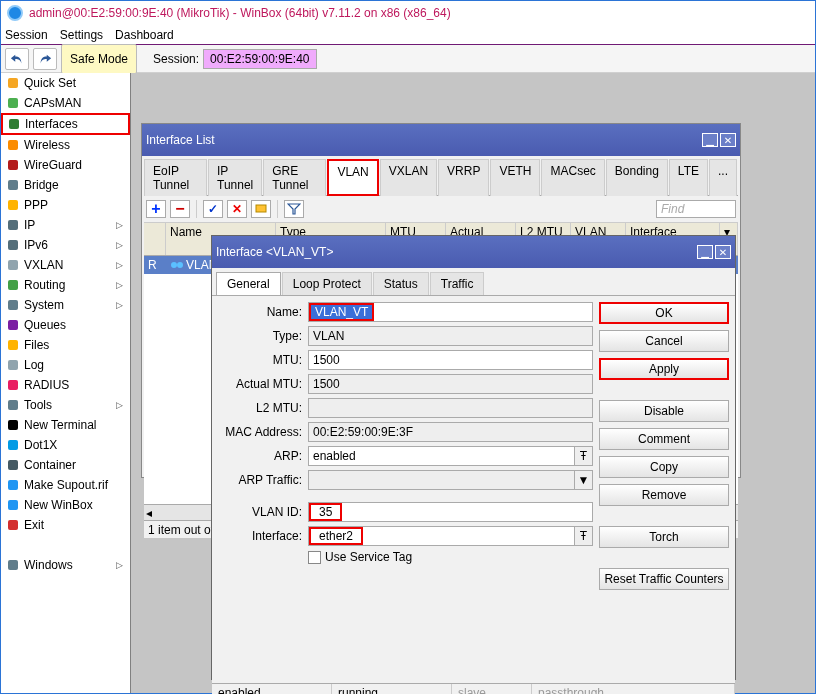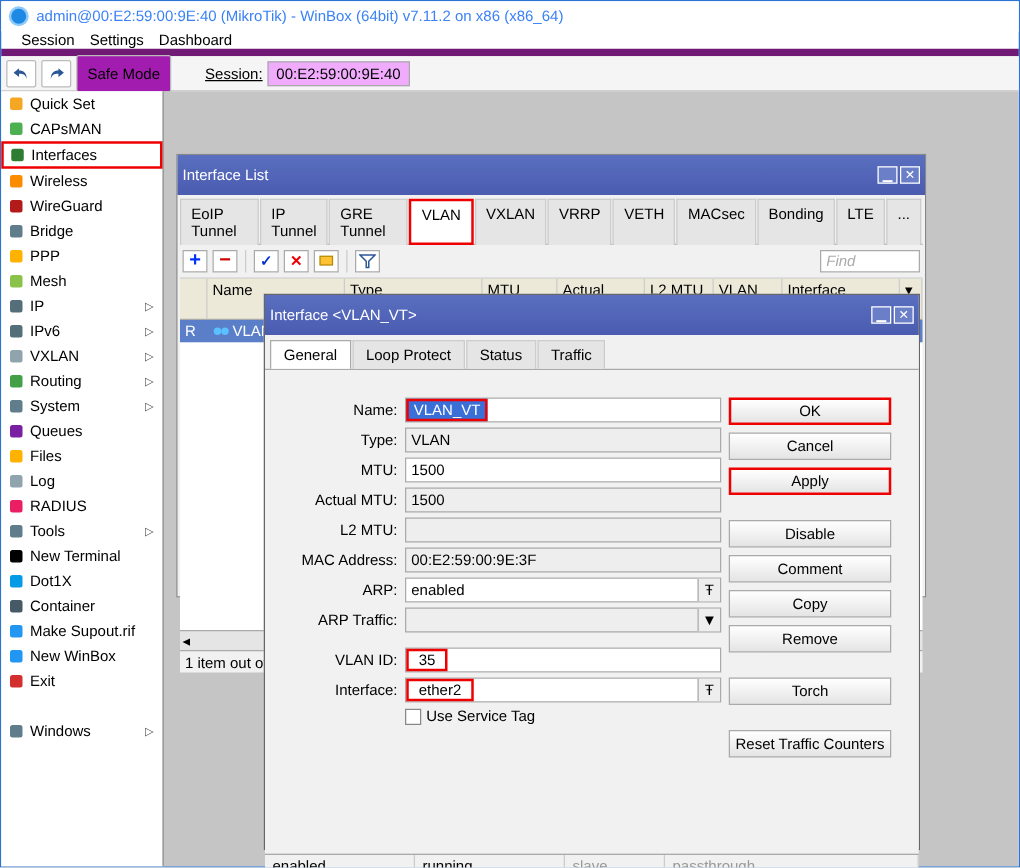--- a/index.html
+++ b/index.html
@@ -1,26 +1,26 @@
 <!DOCTYPE html>
 <html><head>
 <meta charset="utf-8">
 <style>
   * { box-sizing: border-box; }
   body { margin:0; font-family: Tahoma, Arial, sans-serif; font-size:12px; background:#fff; color:#000; }
   .main-window { width:816px; height:694px; border:1px solid #2b74d6; position:relative; background:#fff; }
   .titlebar { height:24px; display:flex; align-items:center; padding:0 6px; background:#fff; border-bottom:1px solid #fff; }
   .app-icon { width:16px; height:16px; border-radius:50%; background:#1e88e5; border:2px solid #90caf9; margin-right:6px; }
-  .title-text { color:#3b82f6; }
-  .menubar { height:20px; display:flex; align-items:center; padding:0 16px; border-bottom:6px solid #701a75;}
+  .title-text { color:#be185d; }
+  .menubar { height:20px; display:flex; align-items:center; padding:0 4px; border-bottom:1px solid #701a75;}
   .menubar span { margin-right:12px; cursor:default; }
   .toolbar { height:28px; display:flex; align-items:center; padding:2px 4px; background:#f5f5f5; border-bottom:1px solid #d0d0d0; gap:4px;}
   .tbtn { width:24px; height:22px; border:1px solid #bbb; background:#fff; display:flex; align-items:center; justify-content:center; border-radius:2px; font-size:12px; cursor:pointer; }
-  .safe-mode { height:30px; border:1px solid #bbb; background:#a21caf; padding:0 8px; display:flex; align-items:center; border-radius:2px; cursor:pointer;}
-  .session-label { margin-left:23px;text-decoration:underline; }
+  .safe-mode { height:30px; border:1px solid #bbb; background:#fef9c3; padding:0 8px; display:flex; align-items:center; border-radius:2px; cursor:pointer;}
+  .session-label { margin-left:12px; }
   .session-box { height:20px; border:1px solid #aaa; background:#f0abfc; padding:0 6px; display:inline-flex; align-items:center; }
 
   .body-area { position:absolute; top:72px; left:0; right:0; bottom:0; background:#c5c5c5; }
   .sidebar { position:absolute; top:0; left:0; width:130px; bottom:0; background:#fff; border-right:1px solid #808080; }
   .side-item { height:20px; display:flex; align-items:center; padding:0 4px; cursor:pointer; border:1px solid transparent; gap:4px;}
   .side-item.highlight { border:2px solid #e00; height:22px; }
   .side-sub { margin-right:2px; color:#555; font-size:9px;}
   .side-icon { width:14px; height:14px; display:inline-block; }
 
   .win { position:absolute; border:1px solid #888; background:#f1f1f1; }
@@ -36,21 +36,21 @@
   .sqbtn { width:20px; height:18px; border:1px solid #aaa; background:#fff; display:flex; align-items:center; justify-content:center; font-weight:bold; cursor:pointer; }
   .find-box { margin-left:auto; width:80px; height:18px; border:1px solid #aaa; background:#fff; color:#aaa; font-style:italic; padding:0 4px; display:flex; align-items:center;}
   .grid-header { display:flex; background:#ece9d8; border-bottom:1px solid #aaa; font-size:12px; }
   .gh { border-right:1px solid #ccc; padding:2px 4px; }
   .grid-row { display:flex; background:#5a7fc8; color:#fff; height:18px; align-items:center;}
   .gc { padding:0 4px; border-right:1px solid transparent; }
   .scroll-h { height:16px; border-top:1px solid #aaa; background:#e5e5e5; display:flex; align-items:center; justify-content:space-between; padding:0 2px;}
   .status-row { height:18px; border-top:1px solid #aaa; background:#f1f1f1; display:flex; align-items:center; padding:0 4px;}
 
   .dlg { position:absolute; border:1px solid #666; background:#f1f1f1;}
-  .form-area { display:flex; padding:22px; }
+  .form-area { display:flex; padding:6px; }
   .form-left { flex:1; }
   .form-right { width:130px; display:flex; flex-direction:column; gap:6px; margin-left:6px;}
   .form-row { display:flex; align-items:center; margin-bottom:4px; }
   .flabel { width:90px; text-align:right; padding-right:6px;}
   .finput { flex:1; height:20px; border:1px solid #aaa; background:#fff; padding:0 4px; display:flex; align-items:center; position:relative;}
   .finput .caret-btn { position:absolute; right:0; top:0; width:18px; height:100%; border-left:1px solid #aaa; display:flex; align-items:center; justify-content:center; background:#eee; cursor:pointer;}
   .redbox { border:2px solid #e00 !important; }
   .rbtn { height:22px; border:1px solid #aaa; background:linear-gradient(#fff,#e4e4e4); display:flex; align-items:center; justify-content:center; cursor:pointer; }
   .rbtn.red { border:2px solid #e00; }
   .check { width:13px; height:13px; border:1px solid #888; background:#fff; margin-right:4px;}
@@ -136,26 +136,20 @@
           <span style="flex: 1 1 0%;">Bridge</span>
         </div>
         <div class="side-item">
           <span class="side-icon"><svg class="si" viewBox="0 0 14 14">
               <rect x="2" y="2" width="10" height="10" rx="2" fill="#ffb300"></rect>
             </svg></span>
           <span style="flex: 1 1 0%;">PPP</span>
         </div>
         <div class="side-item">
           <span class="side-icon"><svg class="si" viewBox="0 0 14 14">
-              <rect x="2" y="2" width="10" height="10" rx="2" fill="#8bc34a"></rect>
-            </svg></span>
-          <span style="flex: 1 1 0%;">Mesh</span>
-        </div>
-        <div class="side-item">
-          <span class="side-icon"><svg class="si" viewBox="0 0 14 14">
               <rect x="2" y="2" width="10" height="10" rx="2" fill="#546e7a"></rect>
             </svg></span>
           <span style="flex: 1 1 0%;">IP</span>
           <span class="side-sub">▷</span>
         </div>
         <div class="side-item">
           <span class="side-icon"><svg class="si" viewBox="0 0 14 14">
               <rect x="2" y="2" width="10" height="10" rx="2" fill="#546e7a"></rect>
             </svg></span>
           <span style="flex: 1 1 0%;">IPv6</span>

